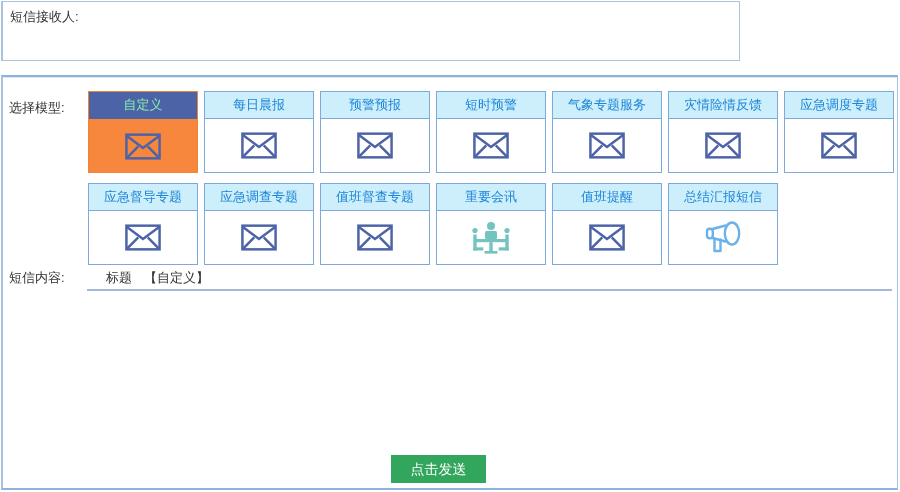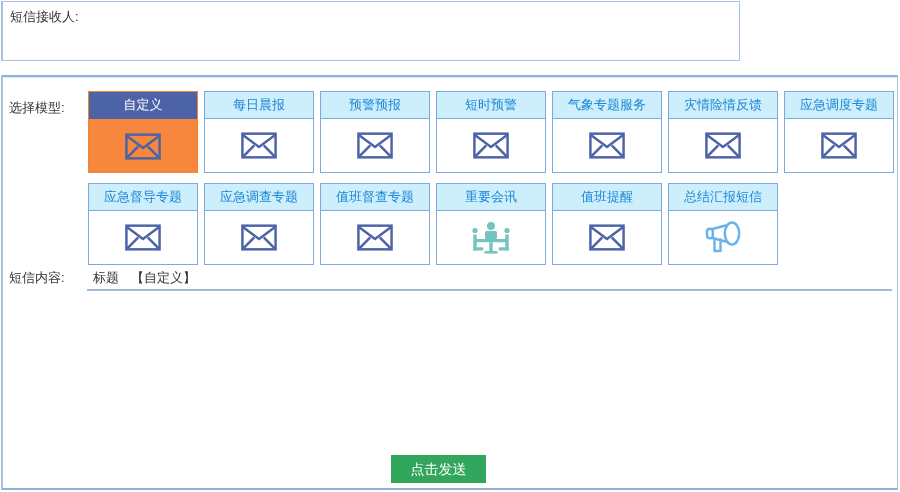--- a/index.html
+++ b/index.html
@@ -18,27 +18,27 @@
   .tile-row { position:absolute; left:85px; display:flex; }
   #tile-row-1 { top:14px; }
   #tile-row-2 { top:106px; }
   .tile { width:110px; height:82px; border:1px solid var(--tile-border,#7ea9da);
     background:#fff; margin-right:6px; cursor:pointer; }
   .tile-header { height:27px; line-height:26px; text-align:center;
     background:var(--tile-header-bg,#cdeefb); color:var(--tile-label,#1d86d8);
     border-bottom:1px solid var(--tile-border,#7ea9da); white-space:nowrap; overflow:hidden; }
   .tile-body { height:53px; display:flex; align-items:center; justify-content:center; }
   .tile.selected { border-color:var(--sel-border,#ee8530); }
-  .tile.selected .tile-header { background:var(--sel-header,#4d63a7); color:#ffffff; border-bottom:none; }
+  .tile.selected .tile-header { background:var(--sel-header,#4d63a7); color:#86efac; border-bottom:none; }
   .tile.selected .tile-body { background:var(--sel-body,#f6873c); height:54px; }
   .icon svg { display:block; }
   #content-area { position:absolute; left:84px; top:190px; right:5px; }
   #title-row { height:24px; display:flex; align-items:center;
     border-bottom:2px solid var(--title-line,#a3b7d7); }
-  #title-label { margin-left:6px; }
+  #title-label { margin-left:19px; }
   #title-value { margin-left:12px; }
   #content-row { height:27px; line-height:27px; border-bottom:1px solid #e2e2e2; }
   #content-value { margin-left:3px; }
   .btn { position:absolute; top:378px; width:95px; height:28px; border:none;
     background:var(--green,#31a65c); color:#fff; font-size:14px; cursor:pointer;
     font-family:inherit; text-align:center; line-height:28px; }
   #send-button { left:388px; }
   #export-button { left:506px; }
 </style>
 </head>

